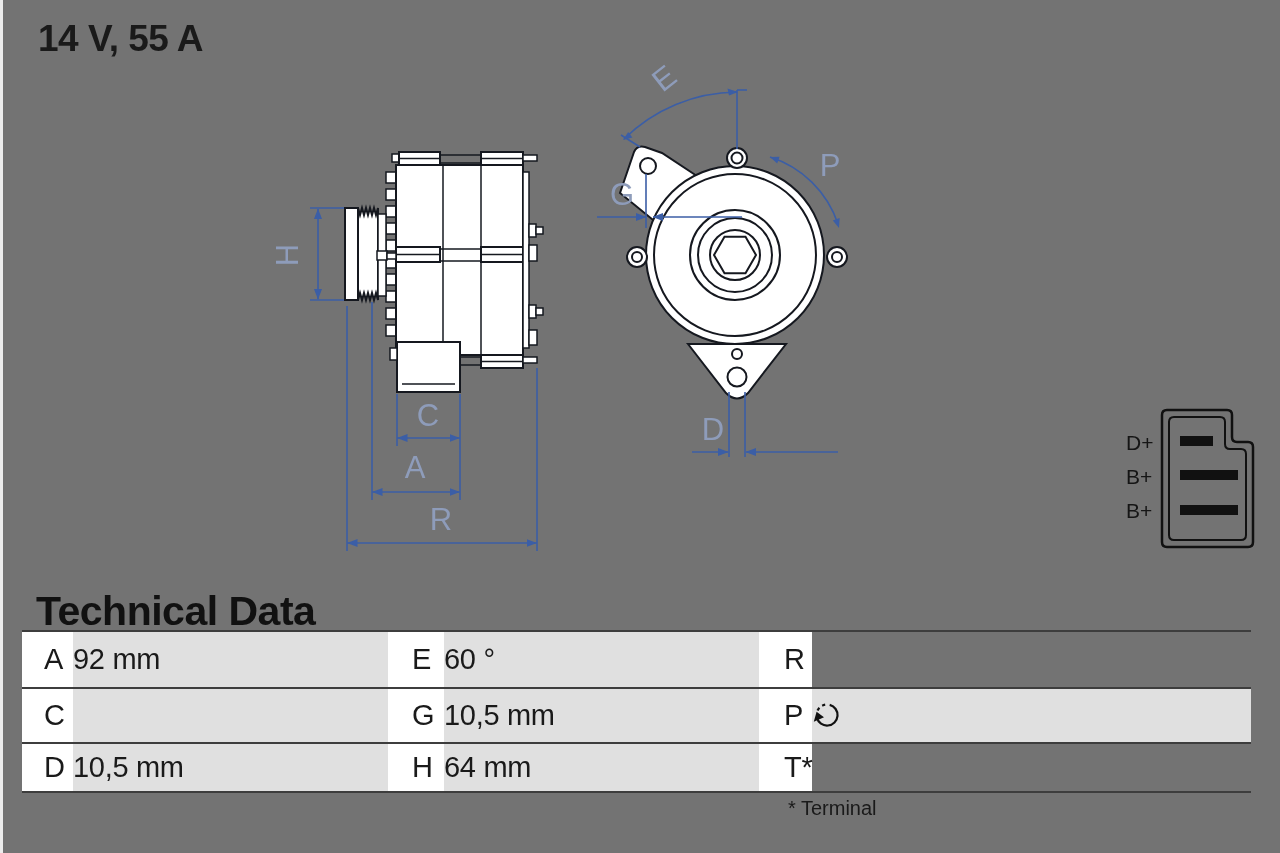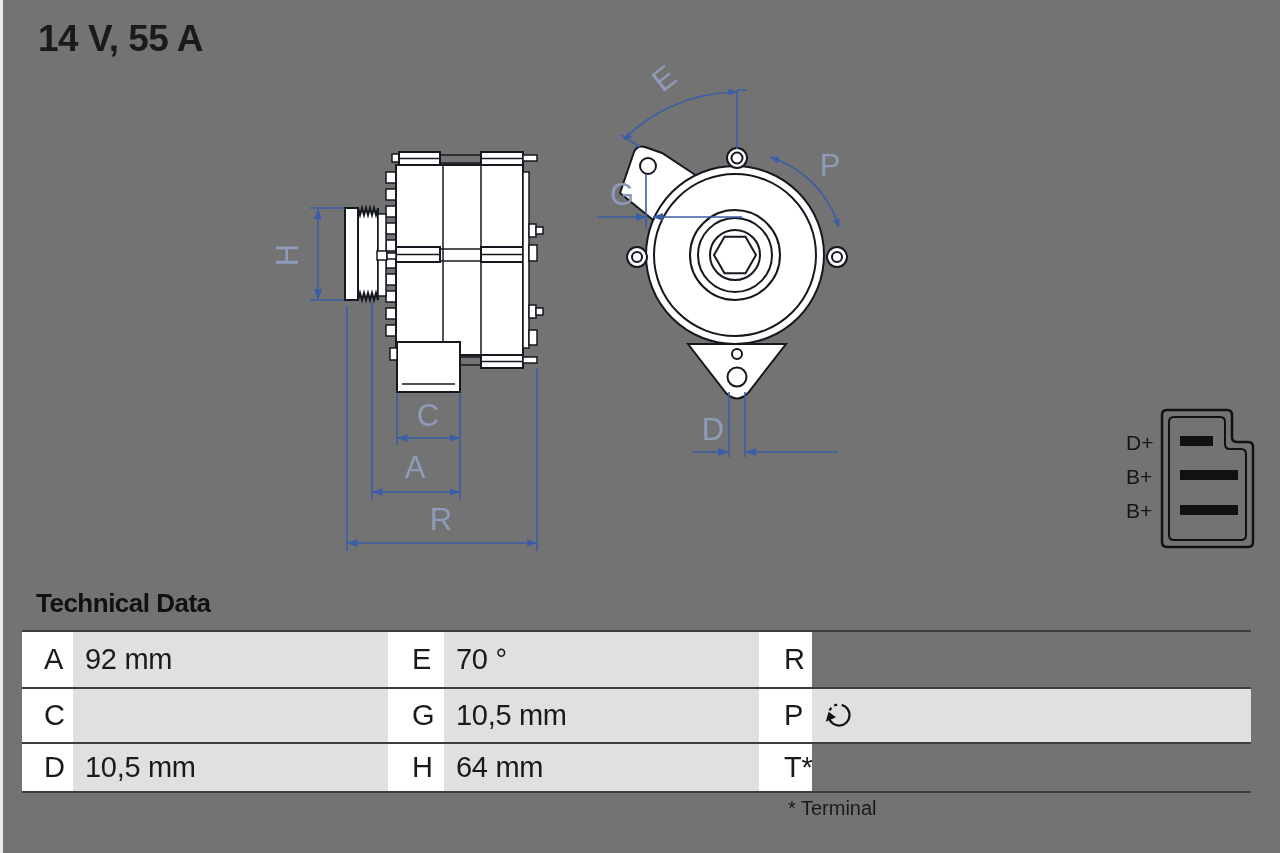--- a/index.html
+++ b/index.html
@@ -9,33 +9,33 @@
   .title{position:absolute;left:38px;top:18px;font-size:37px;font-weight:700;letter-spacing:-0.5px;color:#1a1a1a;}
   .drawing-svg{position:absolute;left:0;top:0;}
   .dk{stroke:#15181f;fill:none;stroke-width:2;}
   .dkf{stroke:#15181f;fill:#ffffff;stroke-width:2;}
   .dkt{stroke:#15181f;fill:none;stroke-width:1.5;}
   .dktf{stroke:#15181f;fill:#ffffff;stroke-width:1.5;}
   .dim{stroke:#3b5ea6;fill:none;stroke-width:1.6;}
   .dimlbl{fill:#8e9cba;font-family:"Liberation Sans",sans-serif;font-size:31px;font-weight:400;}
   .pinlbl{fill:#151515;font-family:"Liberation Sans",sans-serif;font-size:21px;}
   .tech{position:absolute;left:0;top:585px;width:1280px;}
-  .tech-title{position:absolute;left:36px;top:3px;font-size:26px;font-weight:700;letter-spacing:-0.5px;color:#111;}
+  .tech-title{position:absolute;left:36px;top:3px;font-size:41px;font-weight:700;letter-spacing:-0.5px;color:#111;}
   .tech-table{position:absolute;left:22px;top:45px;width:1229px;}
   .trow{display:grid;grid-template-columns:51px 315px 56px 315px 53px 439px;
         border-top:2px solid #3d3d3d;box-sizing:border-box;}
   .trow.r1{height:57px;}
   .trow.r2{height:55px;}
   .trow.r3{height:51px;border-bottom:2px solid #3d3d3d;}
   .tcell{display:flex;align-items:center;font-size:29px;letter-spacing:-0.3px;color:#1a1a1a;}
   .kcell{background:#ffffff;}
   .k1{padding-left:22px;}
   .k2{padding-left:24px;}
   .k3{padding-left:25px;}
-  .vcell{background:#e0e0e0;padding-left:12px;}
+  .vcell{background:#e0e0e0;}
   .footnote{position:absolute;left:788px;top:797px;font-size:20px;color:#1a1a1a;}
 </style>
 </head>
 <body>
 
 <div class="page">
   <div class="left-edge"></div>
 
   <div class="title">14 V, 55 A</div>
 
@@ -209,21 +209,21 @@
   </svg>
 
   <div class="tech">
     <div class="tech-title">Technical Data</div>
 
     <div class="tech-table">
       <div class="trow r1">
         <div class="tcell kcell k1">A</div>
         <div class="tcell vcell">92 mm</div>
         <div class="tcell kcell k2">E</div>
-        <div class="tcell vcell">70 °</div>
+        <div class="tcell vcell">60 °</div>
         <div class="tcell kcell k3">R</div>
       </div>
       <div class="trow r2">
         <div class="tcell kcell k1">C</div>
         <div class="tcell vcell"></div>
         <div class="tcell kcell k2">G</div>
         <div class="tcell vcell">10,5 mm</div>
         <div class="tcell kcell k3">P</div>
         <div class="tcell vcell">
           <svg width="32" height="30" viewBox="0 0 32 30">

